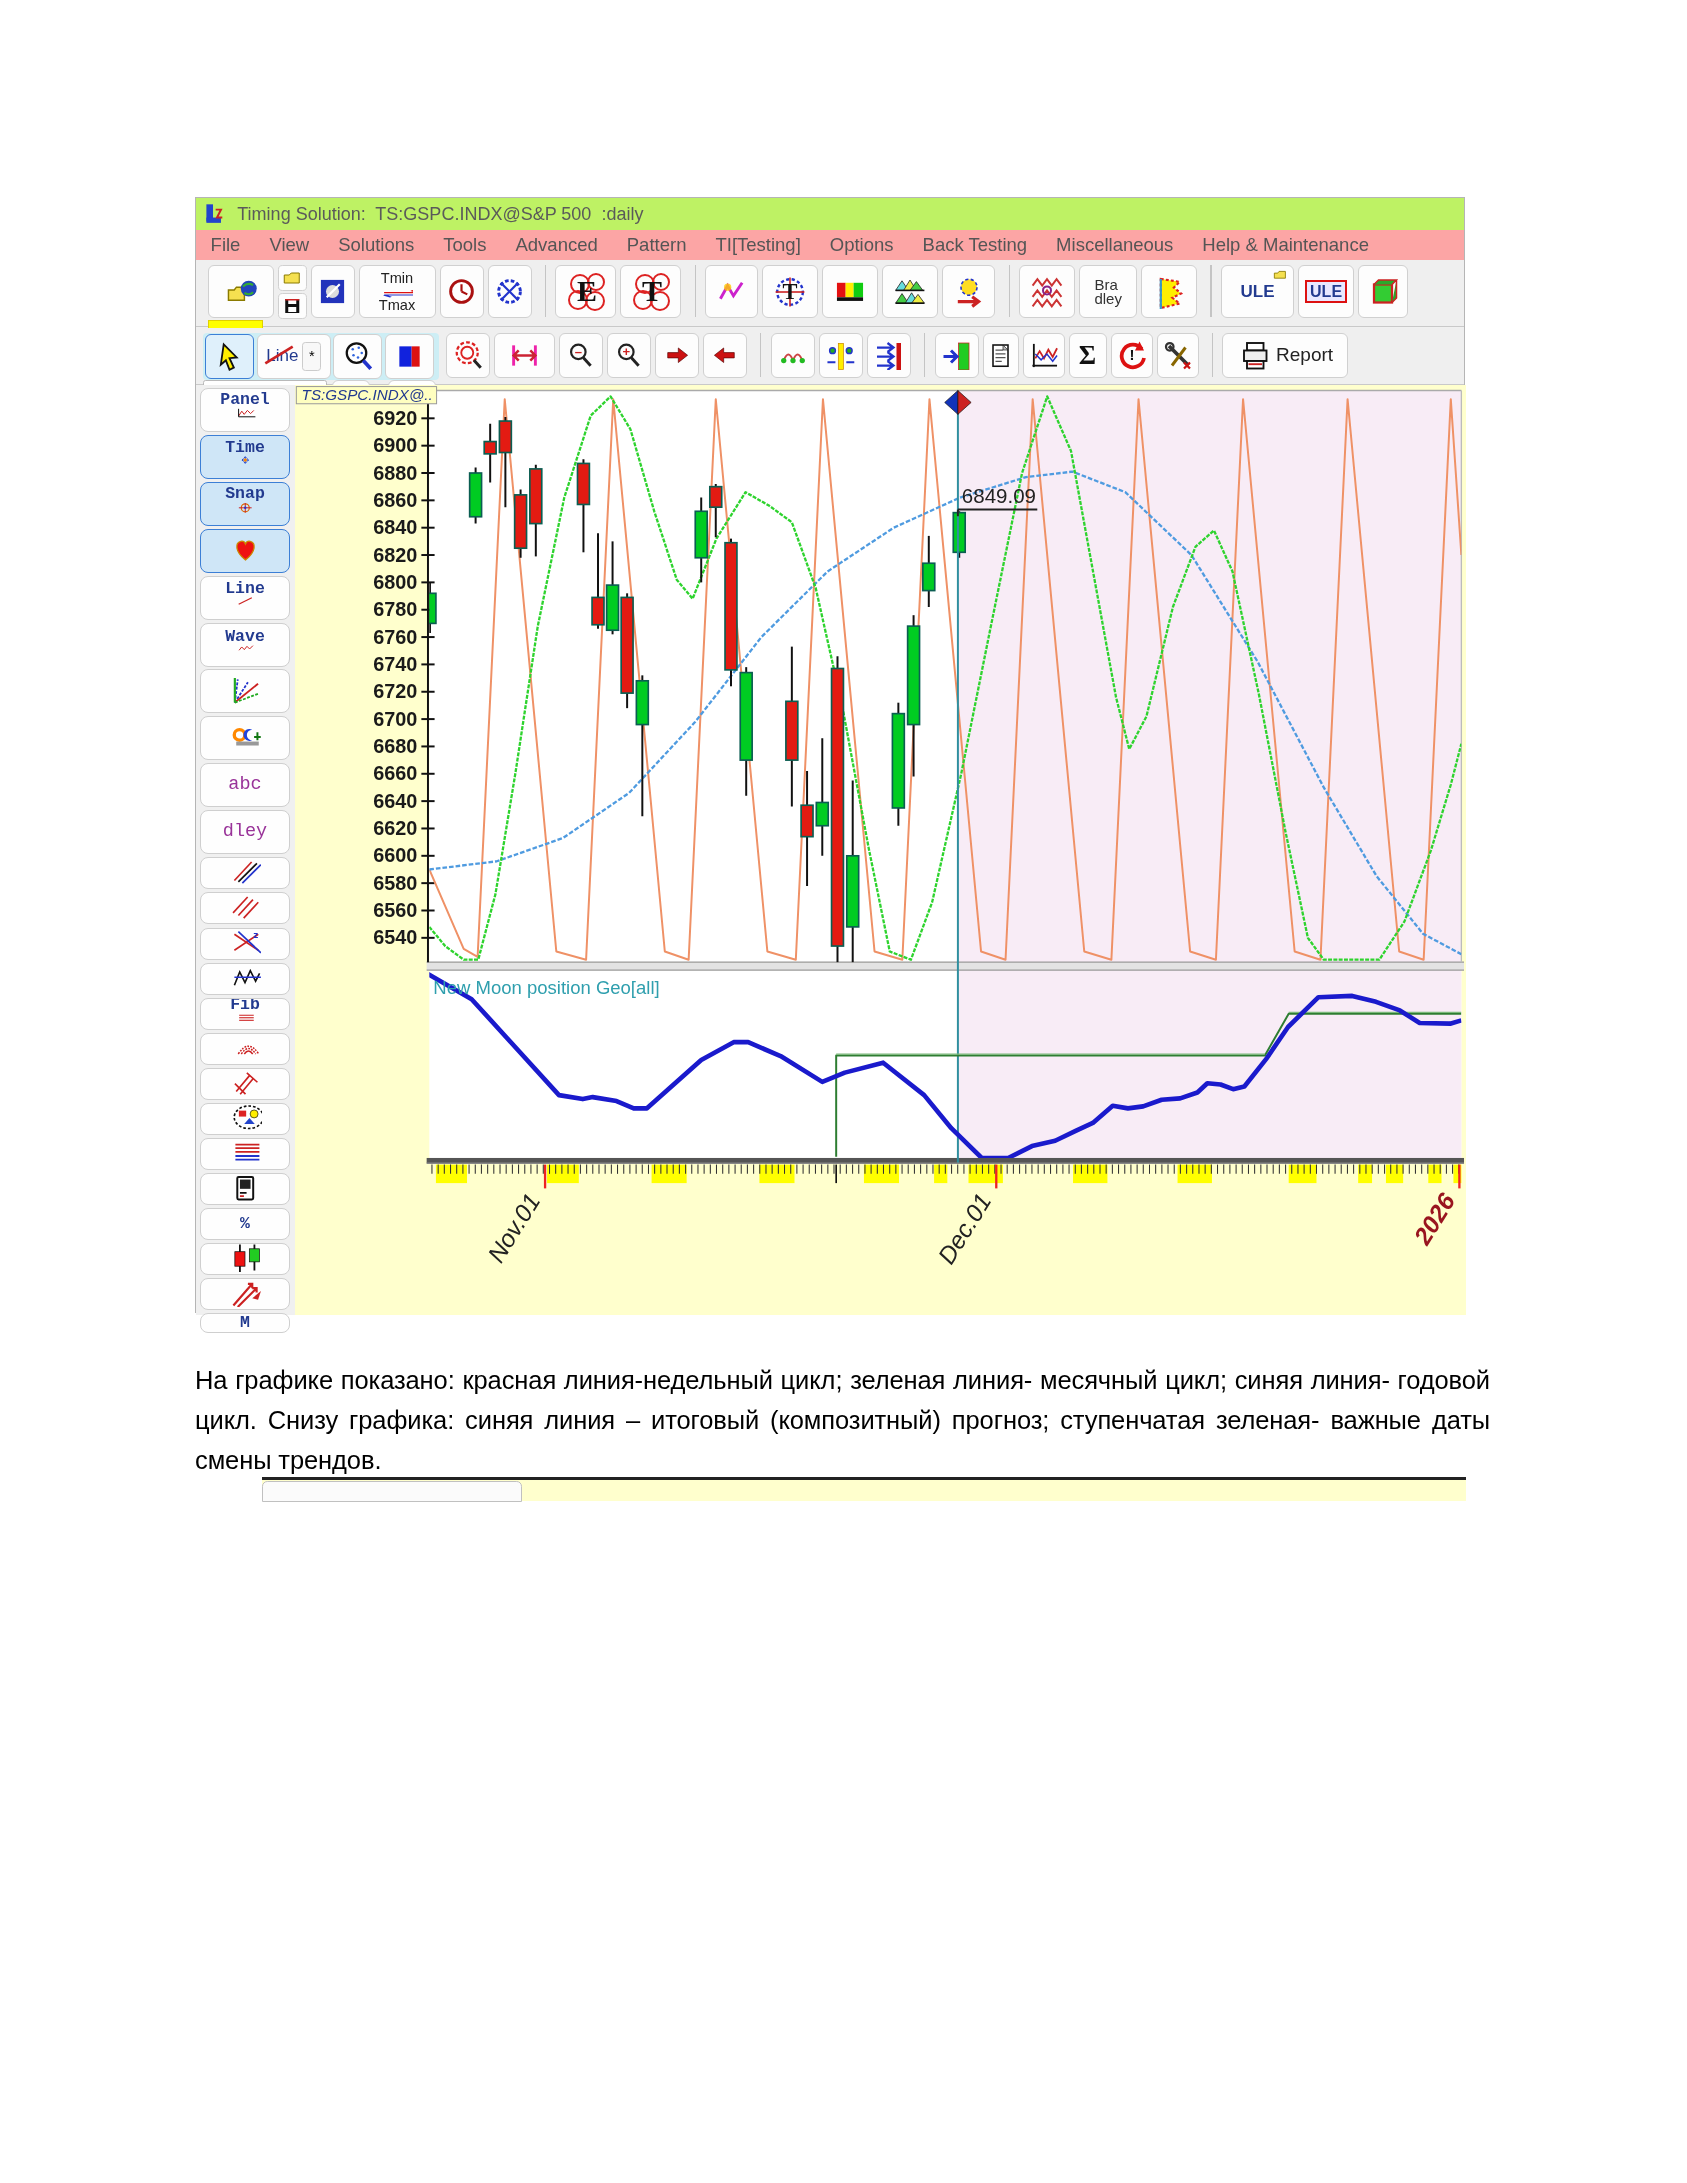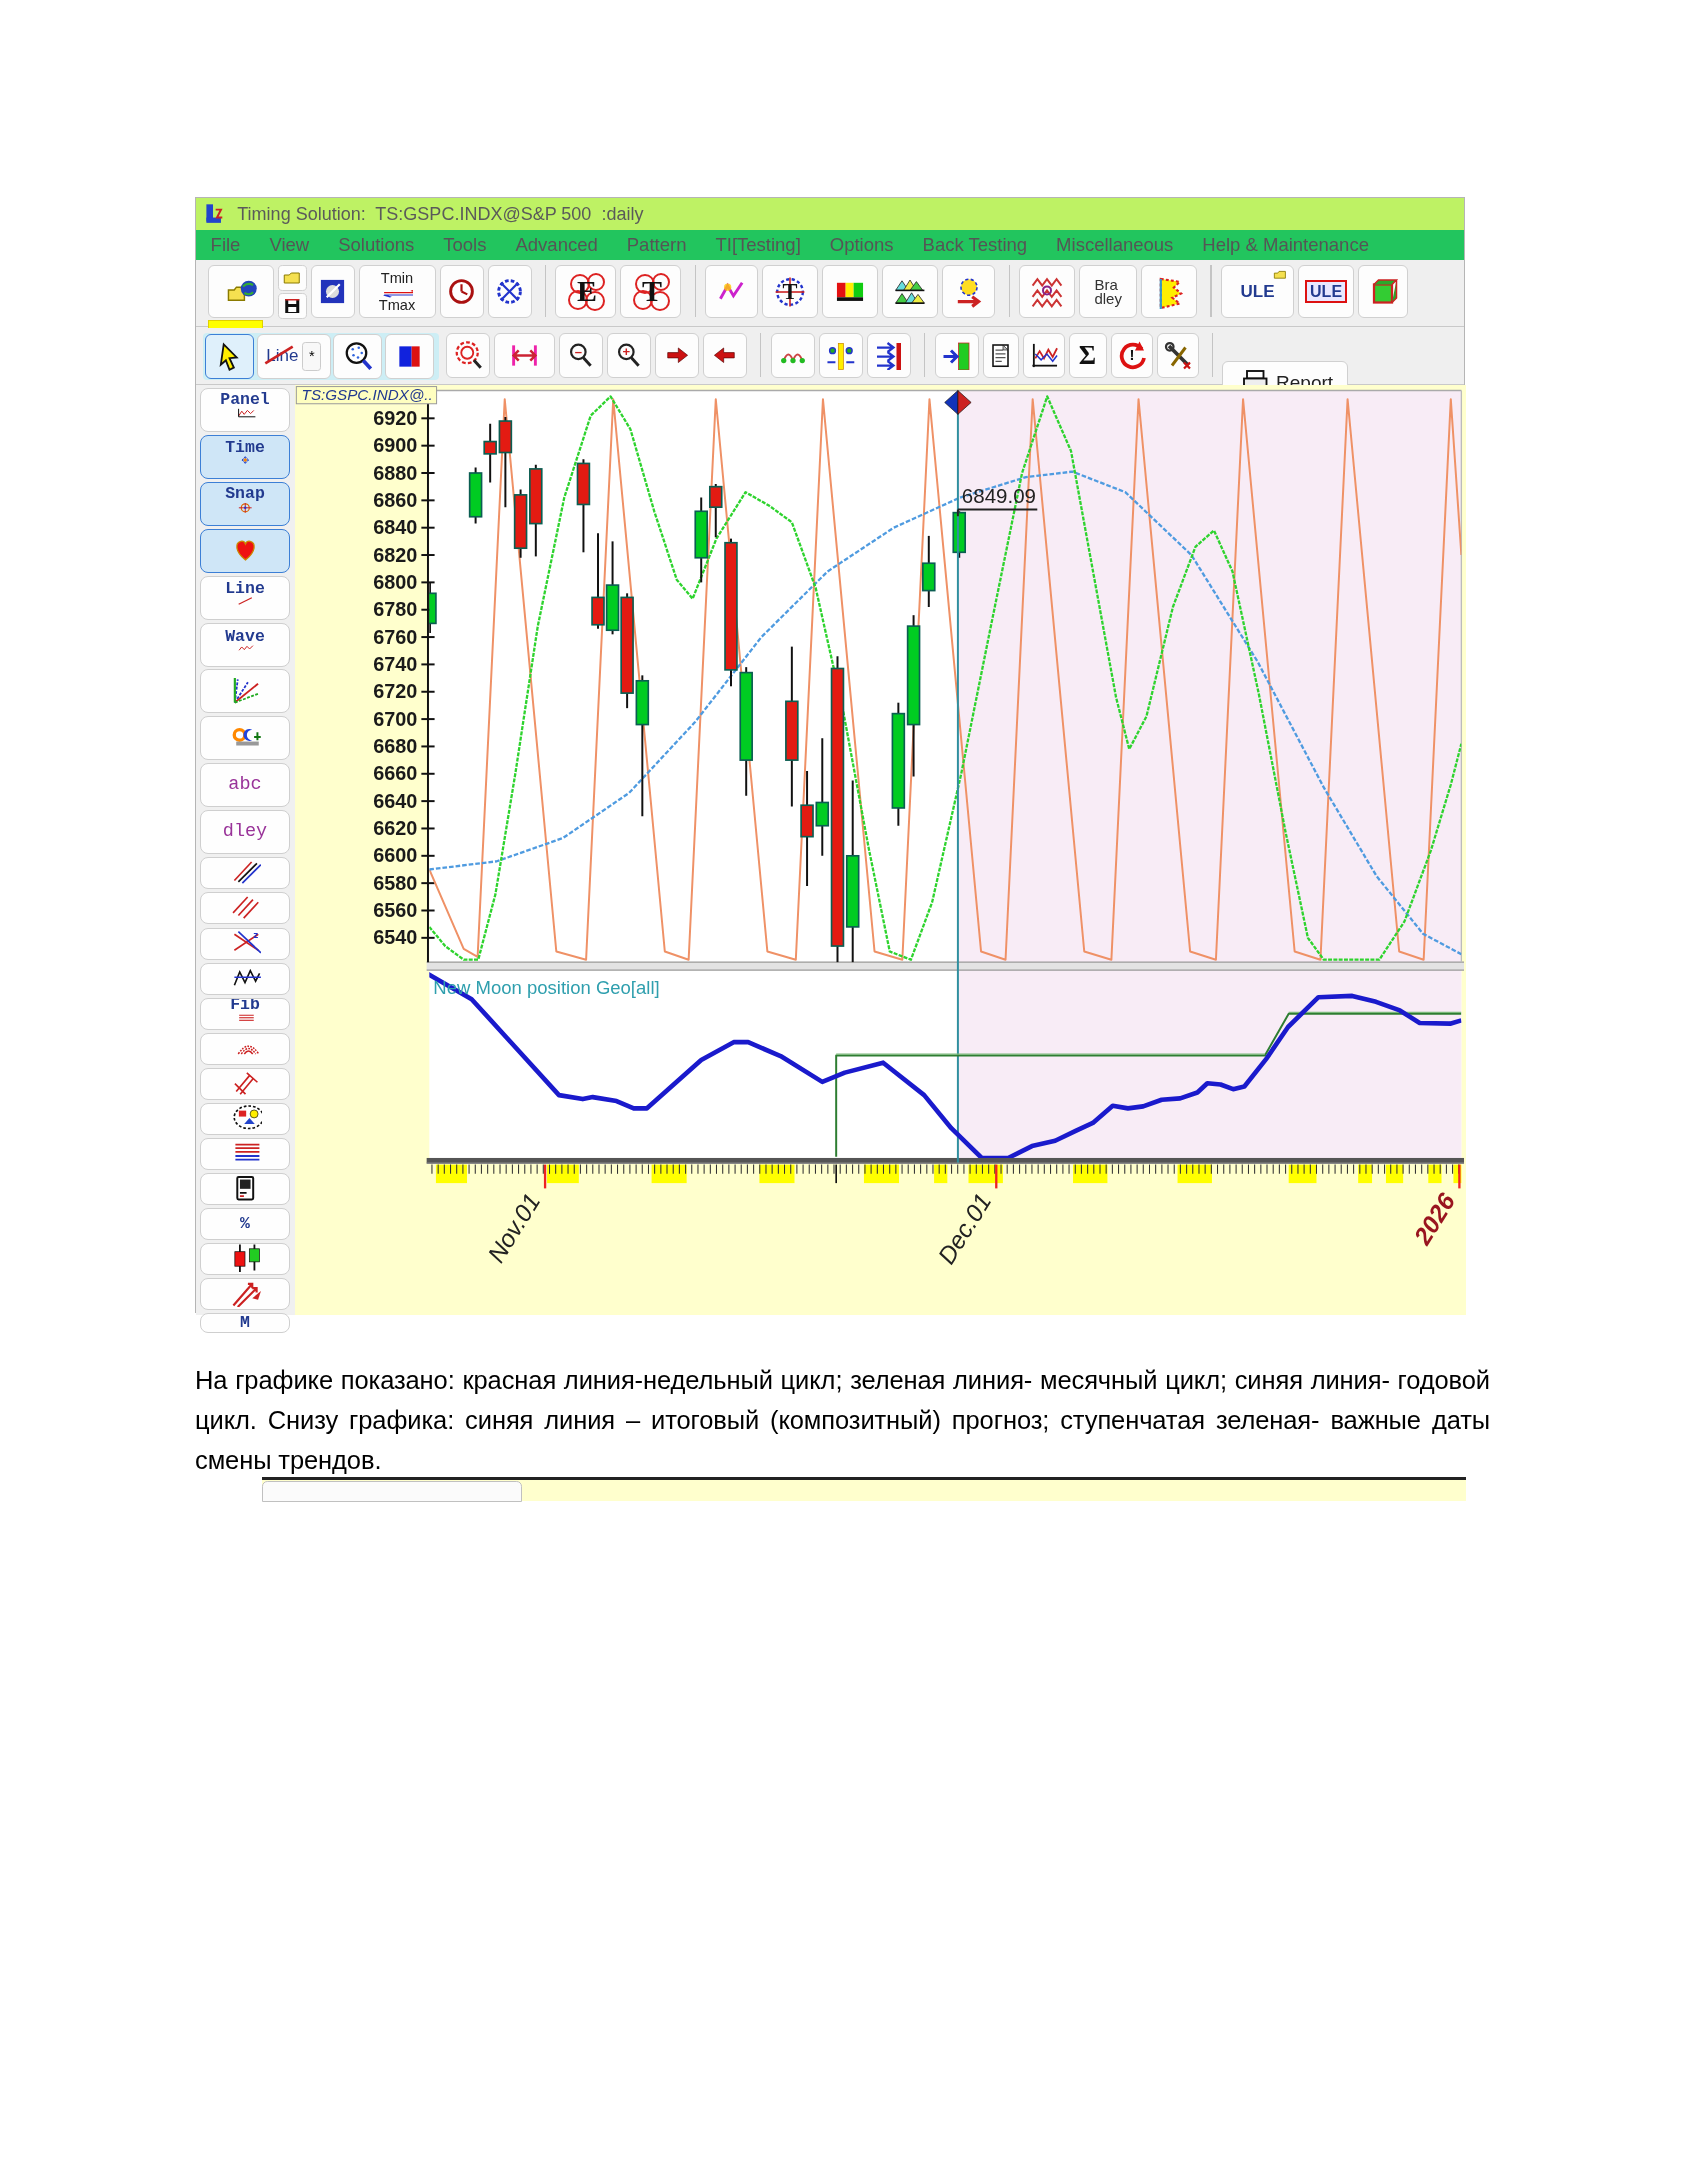--- a/index.html
+++ b/index.html
@@ -1,40 +1,40 @@
 <!DOCTYPE html>
 <html style="font-size:10.6px"><head>
 <meta charset="utf-8">
 <style>
   html,body{margin:0;padding:0;background:#ffffff;}
   .page{position:relative;width:1687px;height:2183px;background:#fff;font-family:"Liberation Sans",sans-serif;overflow:hidden;}
   .app-window{position:absolute;left:195px;top:197px;width:1270px;height:1116px;background:#f0f0f0;border:0.7px solid #b5b5b5;box-sizing:border-box;}
   .titlebar{position:absolute;left:0;top:0;width:100%;height:32px;background:#bef264;border-bottom:0.7px solid #dcdcdc;display:flex;align-items:center;}
   .app-icon{width:20px;height:22.5px;margin-left:9.3px;position:relative;}
   .titlebar .title{font-size:18px;color:#5a5a5a;margin-left:12px;white-space:pre;}
-  .menubar{position:absolute;left:0;top:32px;width:100%;height:30px;background:#22c55e;display:flex;align-items:center;border-bottom:0.7px solid #e0e0e0;}
+  .menubar{position:absolute;left:0;top:32px;width:100%;height:30px;background:#fca5a5;display:flex;align-items:center;border-bottom:0.7px solid #e0e0e0;}
   .menubar .mi{font-size:18.5px;color:#555;margin-left:29px;cursor:default;}
   .menubar .mi:first-child{margin-left:14.6px;}
   .toolbar{position:absolute;left:0;width:100%;background:#efefef;border-bottom:0.7px solid #c9c9c9;box-sizing:border-box;}
   .tb1{top:62px;height:67px;padding:5.3px 0 0 12px;}
   .tb2{top:130px;height:57px;padding:4.6px 0 0 6.6px;}
   .tbtn{display:inline-flex;align-items:center;justify-content:center;vertical-align:top;background:#fdfdfd;border:1.3px solid #d0d0d0;border-radius:6px;height:53px;margin-right:4px;box-sizing:border-box;position:relative;}
   .tb2 .tbtn{height:45px;}
   .tbtn svg{display:block;}
   .tsep{display:inline-block;vertical-align:top;width:1.3px;height:52px;background:#c4c4c4;margin:0 9.3px;}
   .tb2 .tsep{height:44px;}
   .tstack{display:inline-flex;flex-direction:column;vertical-align:top;margin-right:4px;}
   .tstack .tbtn{height:26px;margin:0 0 1.3px 0;border-radius:4.6px;}
   .cyangroup{display:inline-block;vertical-align:top;background:#cdeef5;border-radius:4px;padding:1.3px 2.6px;margin-right:6.6px;}
   .cyangroup .tbtn{margin-right:2.6px;}
   .sel{border-color:#3c7fd6;background:#dff0fb;}
   .badge64{display:inline-flex;align-items:center;justify-content:center;width:64px;height:53px;background:#ffff00;border:1.3px solid #e0d000;color:#ff5500;font-size:17px;font-weight:bold;vertical-align:top;}
   .timesel{display:inline-flex;align-items:center;justify-content:space-between;width:106px;height:42px;background:#fff;border:1.3px solid #b9b9b9;border-radius:2.6px;padding:0 8px;font-size:20px;font-weight:bold;color:#222;vertical-align:top;margin-right:5.3px;}
   .chev{color:#888;font-size:17px;}
-  .reportbtn{width:126px;margin-top:28px;}
+  .reportbtn{width:126px;}
   .reportbtn span{font-size:19px;color:#222;margin-left:5.3px;}
   .content{position:absolute;left:0;top:187px;width:100%;height:930px;}
   .sidebar{position:absolute;left:0;top:0;width:99px;height:930px;background:#f0f0f0;font-family:Liberation Mono, monospace;}
   .sbtn{position:absolute;left:4px;width:90px;background:#fefefe;border:1.3px solid #cfcfcf;border-radius:8px;box-sizing:border-box;display:flex;flex-direction:column;align-items:center;justify-content:center;overflow:hidden;}
   .sbtn.hl{background:#cfe6f7;border-color:#3c7fd6;}
   .sbtn .t{font-size:16.5px;color:#223a8f;font-weight:bold;line-height:1;}
   .sbtn .t.purple{color:#993399;font-weight:normal;font-size:18.5px;}
   .chartarea{position:absolute;left:99px;top:0;width:1171px;height:930px;background:#ffffcd;}
   .plot-svg{position:absolute;left:0;top:0;}
   .bottomline{position:absolute;left:66px;top:1092px;width:1204px;height:3.3px;background:#222;}

